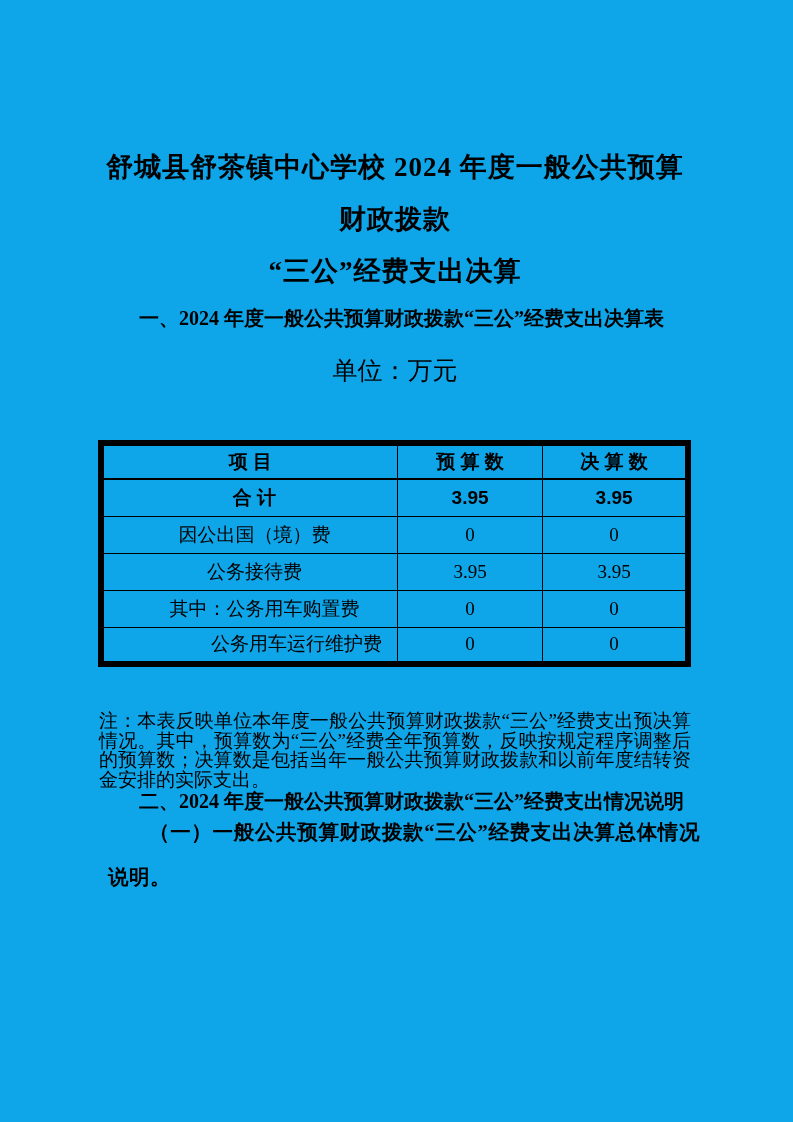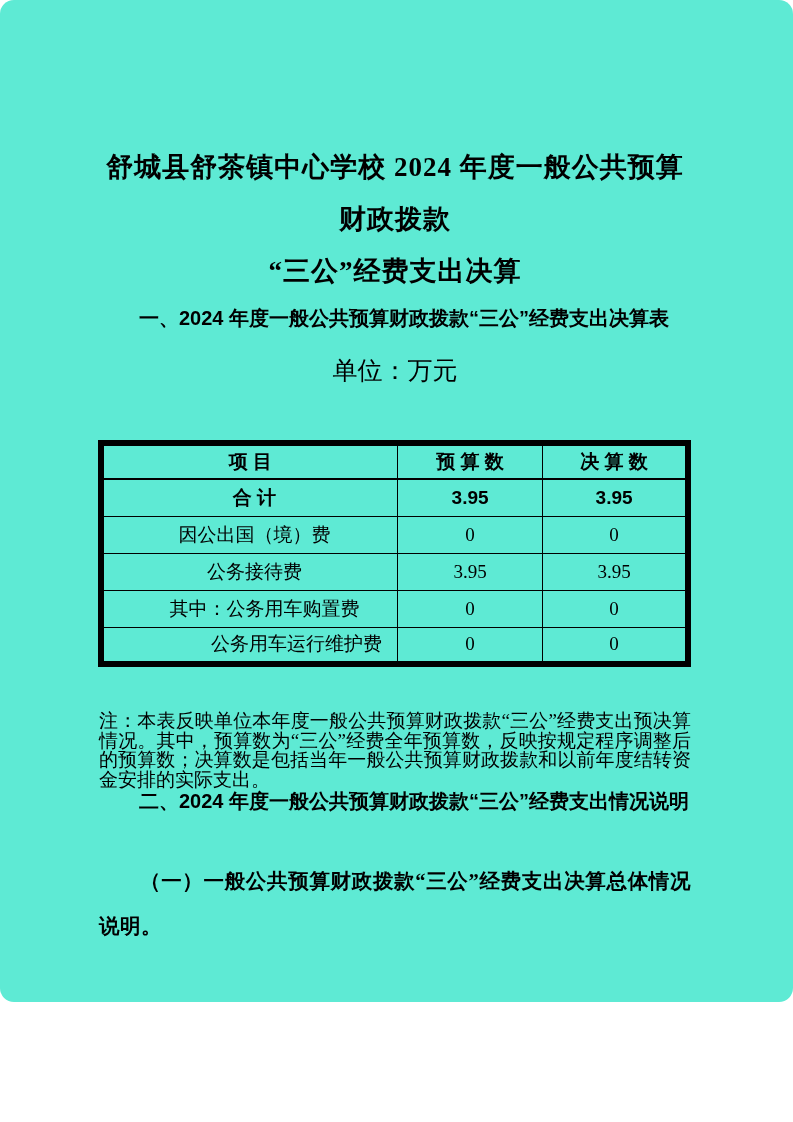--- a/index.html
+++ b/index.html
@@ -1,61 +1,61 @@
 <!DOCTYPE html>
 <html><head>
 <meta charset="utf-8">
 <style>
   * { margin: 0; padding: 0; box-sizing: border-box; }
   html, body { background: #ffffff; }
   .page {
     position: relative;
     width: 793px;
-    height: 1002px;
-    background: #5eead4;
+    height: 1122px;
+    background: #0ea5e9;
     color: #000000;
     font-family: "Liberation Serif", serif;
     overflow: hidden;
-    border-radius: 14px;
   }
   .content-col { position: absolute; left: 99px; width: 592px; }
 
   
   .doc-title {
     top: 141px;
     text-align: center;
     font-family: "Liberation Serif", serif;
     font-weight: bold;
     font-size: 27px;
     line-height: 52px;
     letter-spacing: 1px;
   }
   .doc-title .title-line { display: block; }
 
   
   .sec-heading {
-    font-family: Liberation Sans, sans-serif;
+    font-family: Liberation Serif, serif;
     font-weight: bold;
     font-size: 20px;
     line-height: 45px;
     text-indent: 2em;
     text-align: justify;
   }
   .sec1 { top: 296px; }
   .sec2 { top: 779px; }
 
   .sub-heading {
-    top: 859px;
+    top: 810px;
     font-family: "Liberation Serif", serif;
     font-weight: bold;
     font-size: 20.5px;
     line-height: 45px;
     text-indent: 2em;
     text-align: justify;
     letter-spacing: 0.5px;
+    margin-left: 9px;
   }
 
   .unit-line {
     top: 357px;
     text-align: center;
     font-size: 25px;
     line-height: 28px;
   }
 
   

